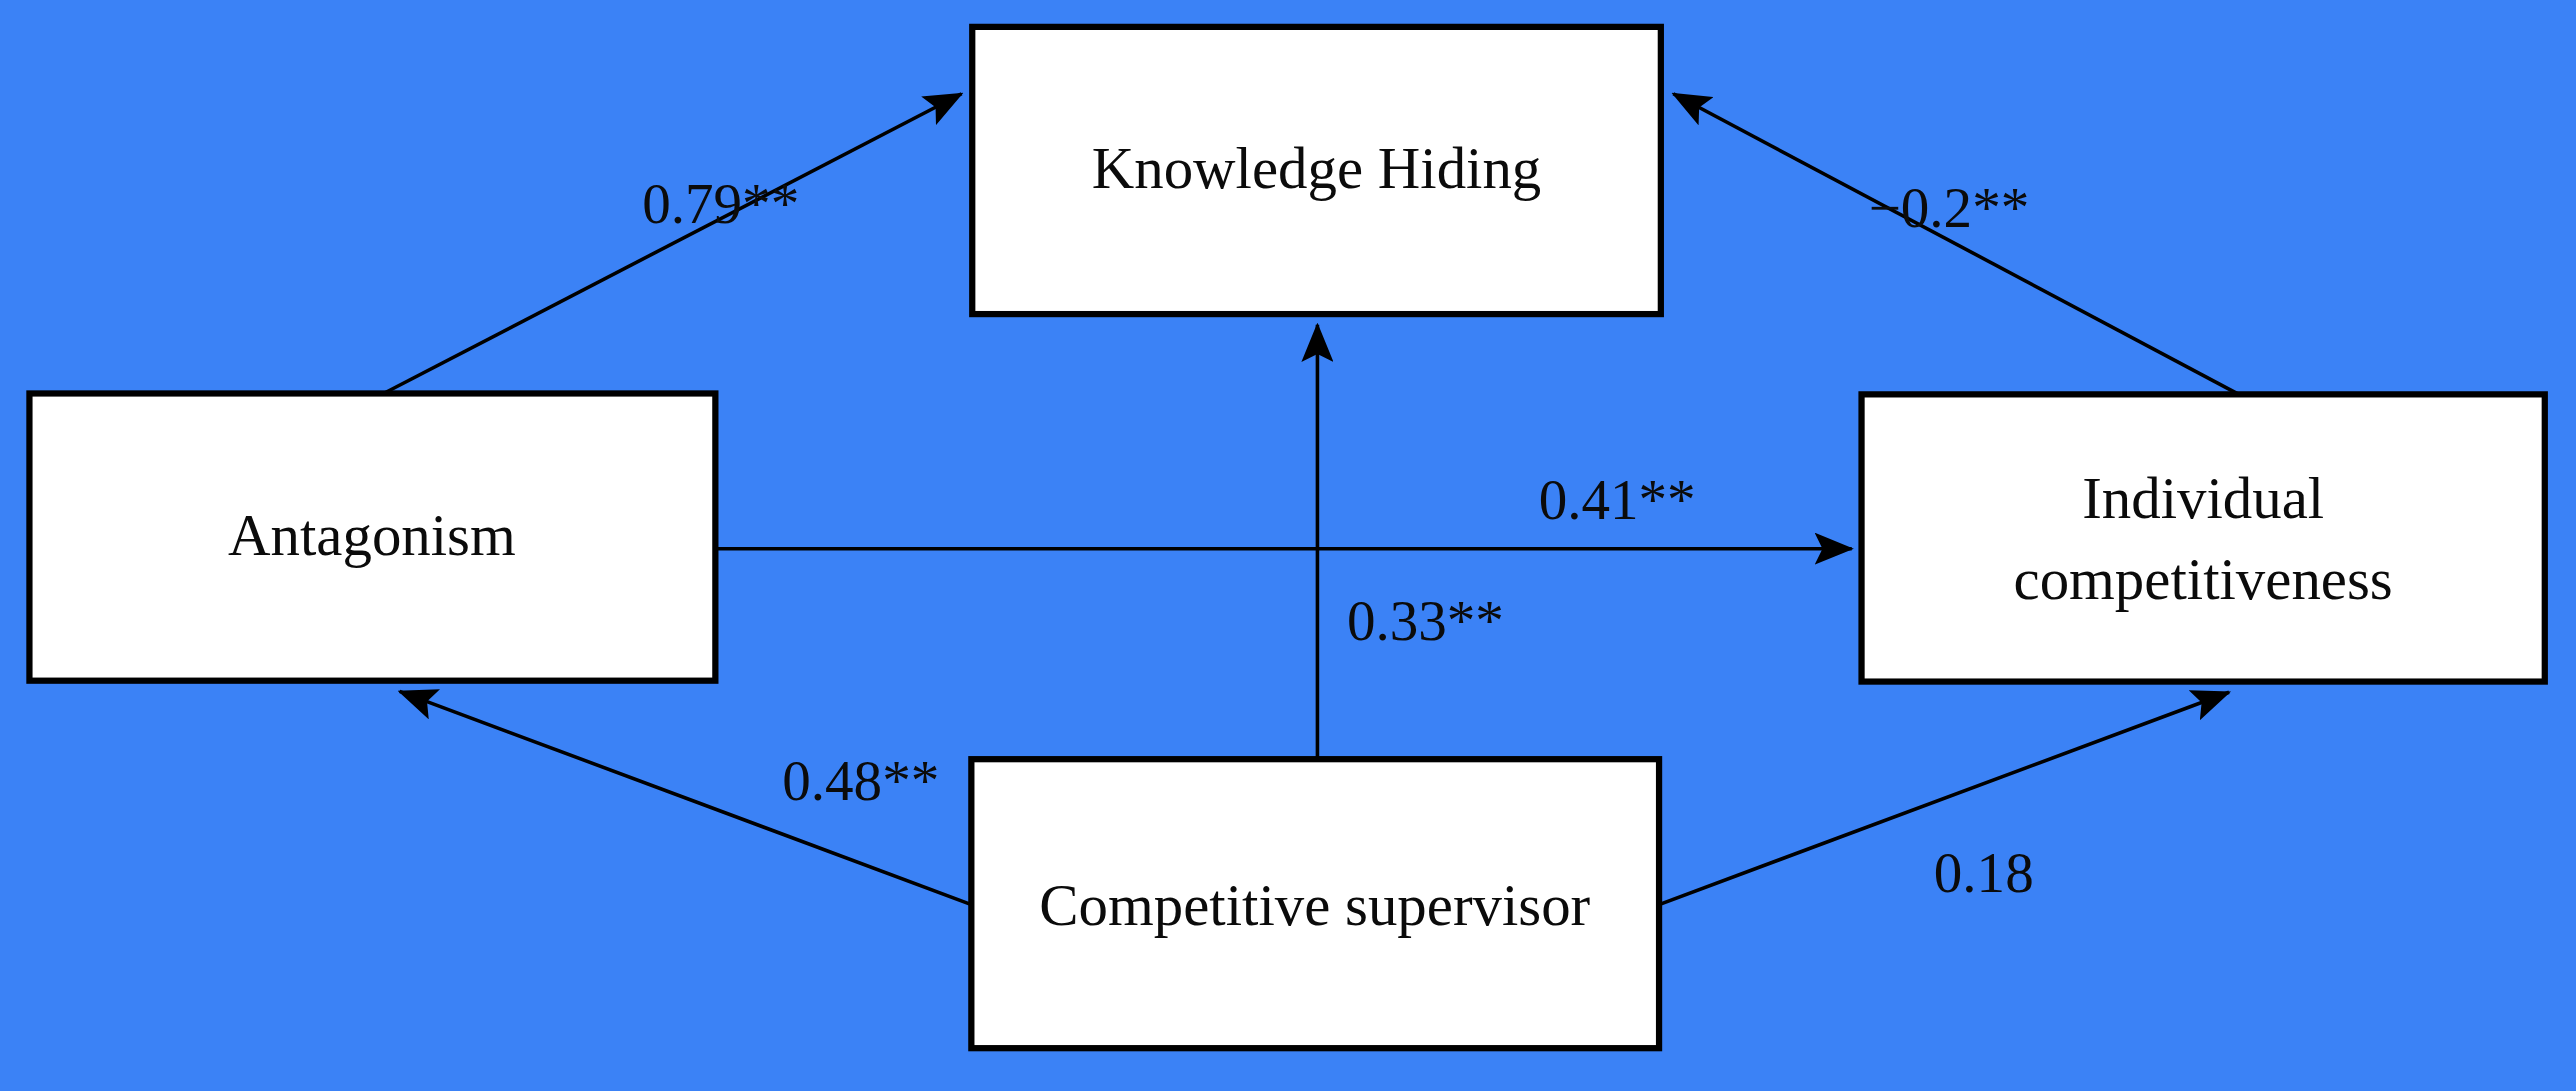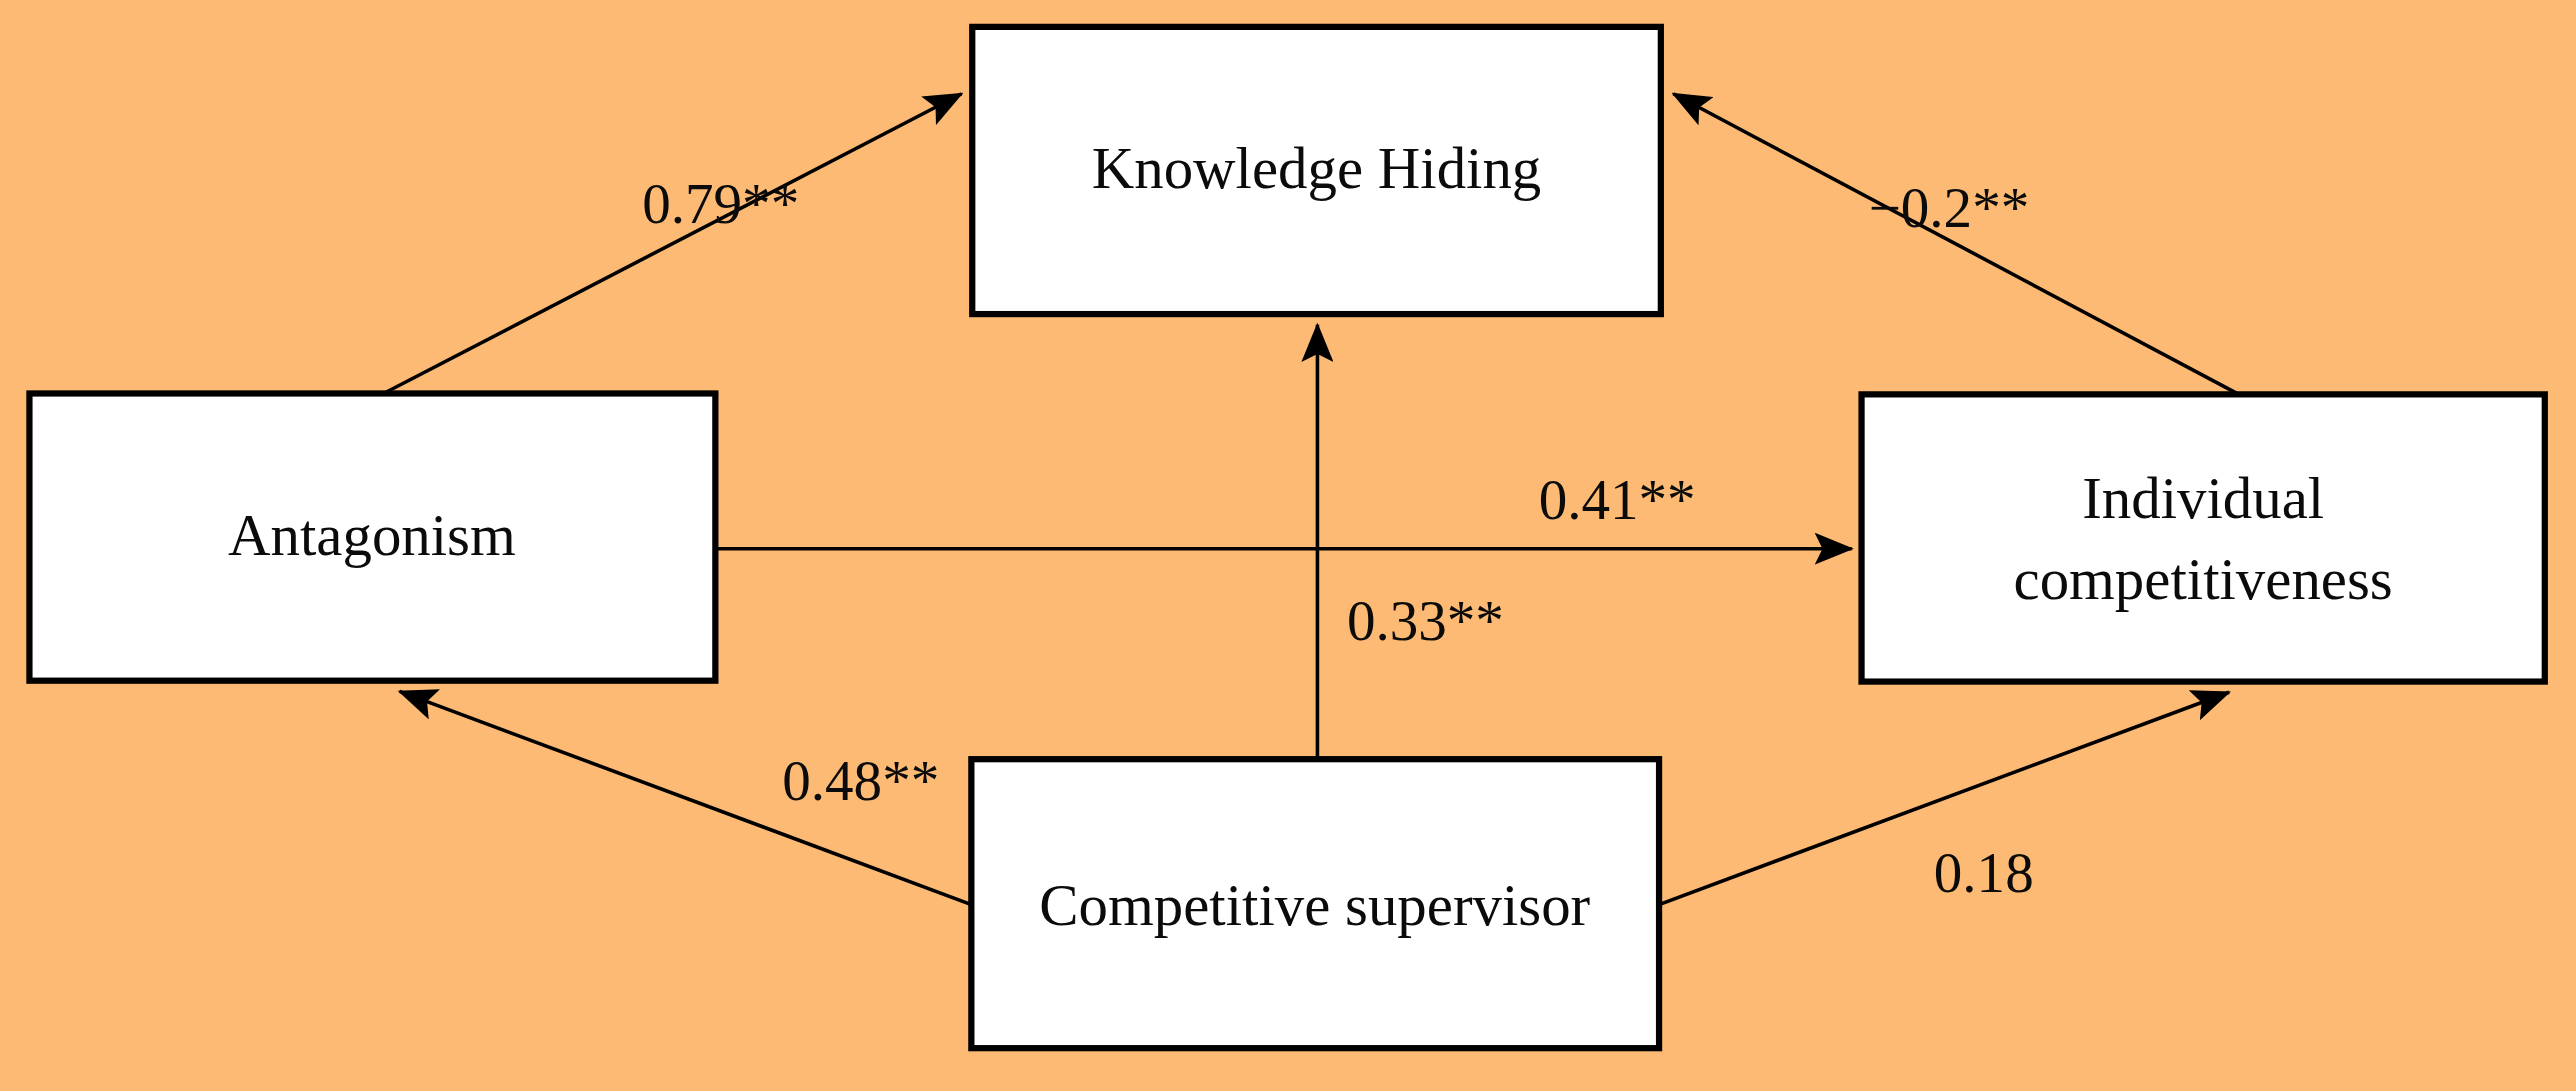--- a/index.html
+++ b/index.html
@@ -8,21 +8,21 @@
     padding: 0;
     background: #ffffff;
   }
   body {
     font-family: "Liberation Serif", "DejaVu Serif", serif;
   }
   #diagram-root {
     position: relative;
     width: 2576px;
     height: 1092px;
-    background: #fdba74;
+    background: #3b82f6;
     overflow: hidden;
   }
   #model-svg {
     position: absolute;
     top: 0;
     left: 0;
     width: 2576px;
     height: 1092px;
   }
   .node-box {

